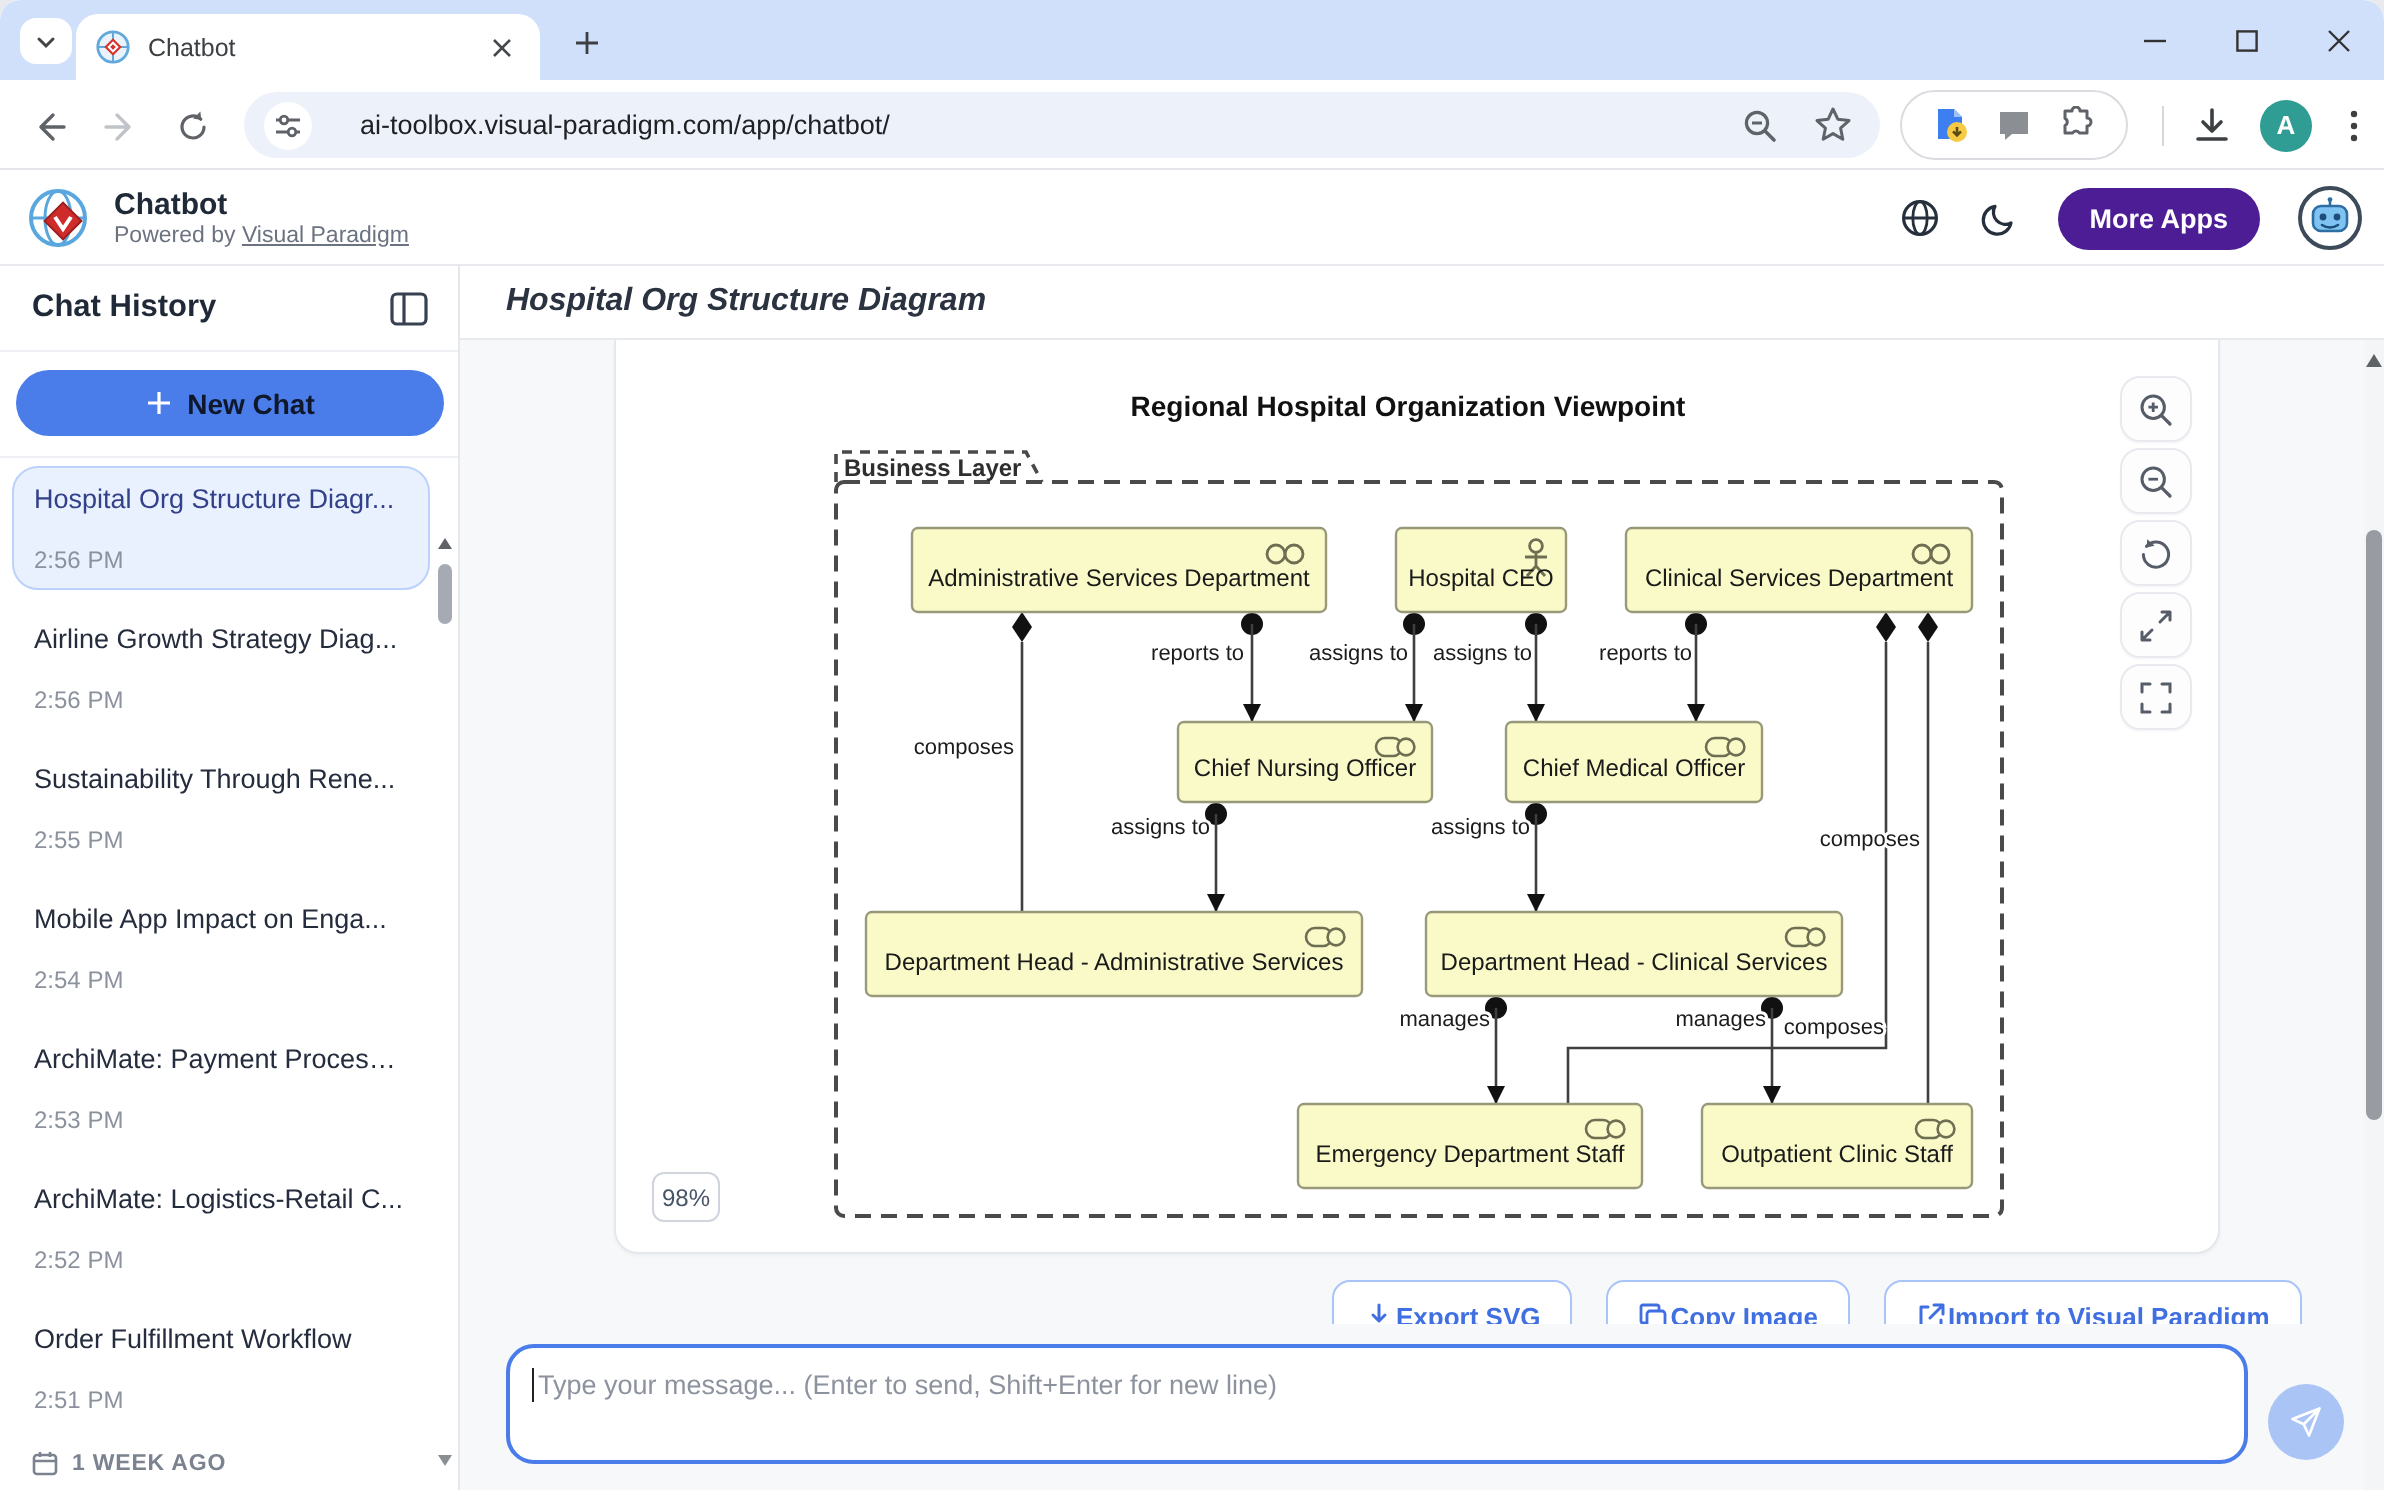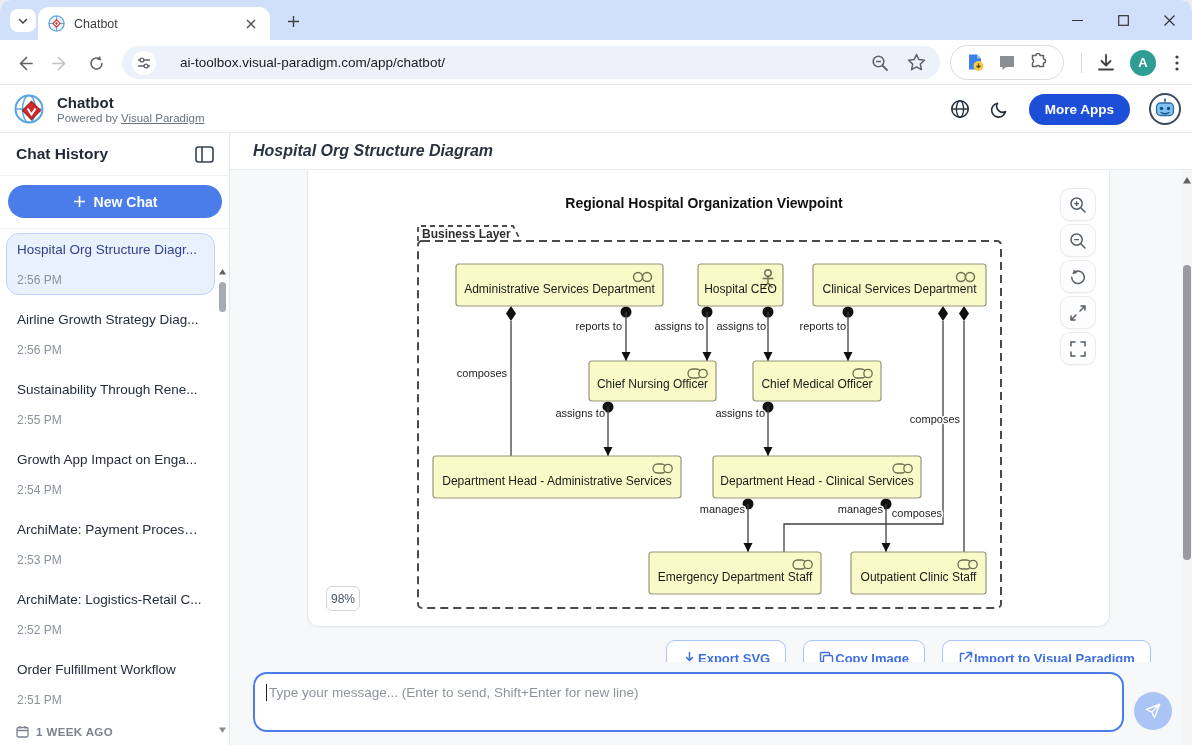--- a/index.html
+++ b/index.html
@@ -38,33 +38,33 @@
   .vdiv { width:1px; height:20px; background:#d4d7dc; }
 
   
   .app-header { height:48px; background:#fff; border-bottom:1px solid #e7e9ed; position:relative; }
   .brand { position:absolute; left:12px; top:6px; display:flex; align-items:center; gap:9px; }
   .brand-name { font-size:15px; font-weight:700; color:#1f2937; }
   .brand-sub { font-size:11.5px; color:#6b7280; margin-top:1px; }
   .brand-sub a { color:#6b7280; text-decoration:underline; cursor:pointer; }
   .hdr-right { position:absolute; right:10px; top:0; height:48px; display:flex; align-items:center; gap:18px; }
   .hdr-ic { width:22px; height:22px; display:flex; align-items:center; justify-content:center; cursor:pointer; }
-  .more-apps { background:#1d4ed8; color:#fff; font-size:13.5px; font-weight:600; border:none;
+  .more-apps { background:#4c1d95; color:#fff; font-size:13.5px; font-weight:600; border:none;
                border-radius:17px; height:31px; padding:0 16px; cursor:pointer; }
   .robot-wrap { width:34px; height:34px; border-radius:50%; display:flex; align-items:center; justify-content:center; cursor:pointer; }
 
   
   .body { display:flex; height:612px; }
   .sidebar { width:230px; background:#fff; border-right:1px solid #e5e7eb; position:relative; overflow:hidden; }
   .sb-head { height:43px; display:flex; align-items:center; justify-content:space-between;
              padding:0 14px 0 16px; border-bottom:1px solid #eef0f3; }
   .sb-title { font-size:15.5px; font-weight:700; color:#1f2937; }
   .collapse-btn { width:22px; height:22px; display:flex; align-items:center; justify-content:center; cursor:pointer; }
   .new-chat { margin:9px 8px 0 8px; height:33px; width:214px; background:#4a7dea; border:none; border-radius:17px;
-              color:#ffffff; font-size:14px; font-weight:600; display:flex; align-items:center; justify-content:center;
+              color:#0f172a; font-size:14px; font-weight:600; display:flex; align-items:center; justify-content:center;
               gap:8px; cursor:pointer; }
   .search-wrap { margin:6px 8px 0 8px; }
   .search-input { width:214px; height:31px; border:1px solid #d8dce3; border-radius:10px; padding:0 13px;
                   font-size:13px; color:#374151; font-family:inherit; }
   .search-input::placeholder { color:#9aa0a6; }
   .sb-sep { height:1px; background:#eef0f3; margin-top:10px; }
   .section-label { display:flex; align-items:center; gap:7px; padding:10px 0 4px 16px;
                    font-size:11.5px; font-weight:700; color:#7b8290; letter-spacing:.4px; }
   .chat-list { padding:4px 14px 0 6px; }
   .chat-item { padding:8px 10px 7px 10px; border-radius:13px; border:1px solid transparent; margin-bottom:8px; cursor:pointer; }
@@ -292,21 +292,21 @@
         </div>
         <div class="chat-item">
           <div class="ci-title">Airline Growth Strategy Diag...</div>
           <div class="ci-time">2:56 PM</div>
         </div>
         <div class="chat-item">
           <div class="ci-title">Sustainability Through Rene...</div>
           <div class="ci-time">2:55 PM</div>
         </div>
         <div class="chat-item">
-          <div class="ci-title">Growth App Impact on Enga...</div>
+          <div class="ci-title">Mobile App Impact on Enga...</div>
           <div class="ci-time">2:54 PM</div>
         </div>
         <div class="chat-item">
           <div class="ci-title">ArchiMate: Payment Process ...</div>
           <div class="ci-time">2:53 PM</div>
         </div>
         <div class="chat-item">
           <div class="ci-title">ArchiMate: Logistics-Retail C...</div>
           <div class="ci-time">2:52 PM</div>
         </div>

